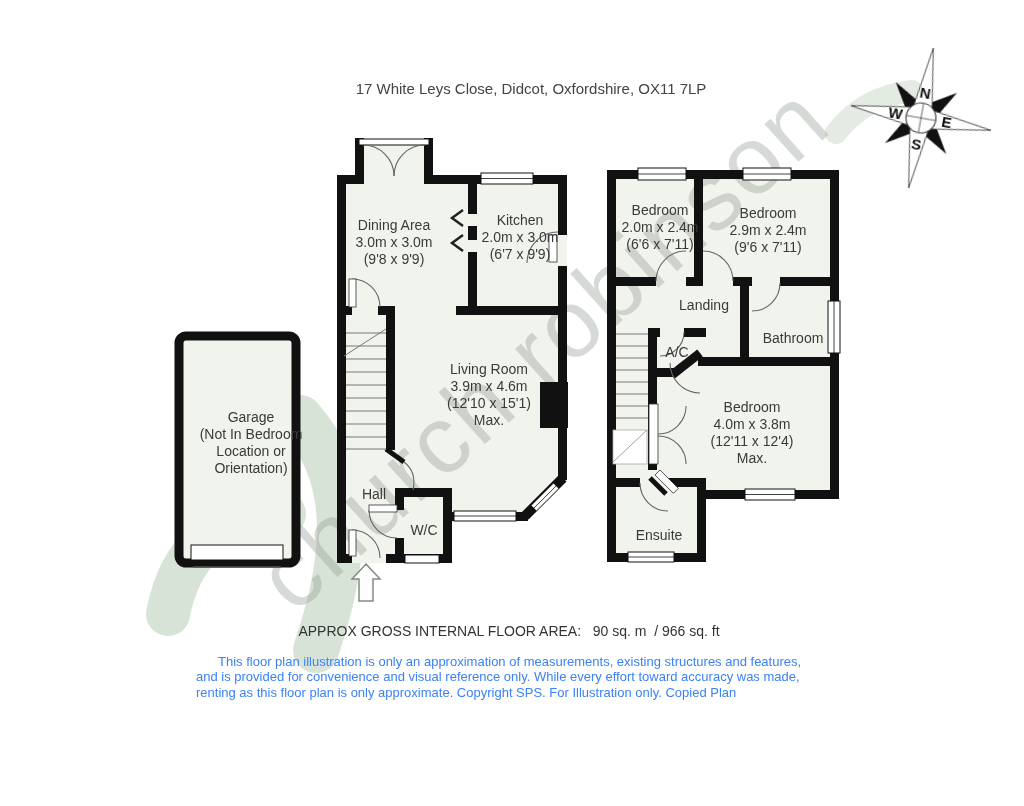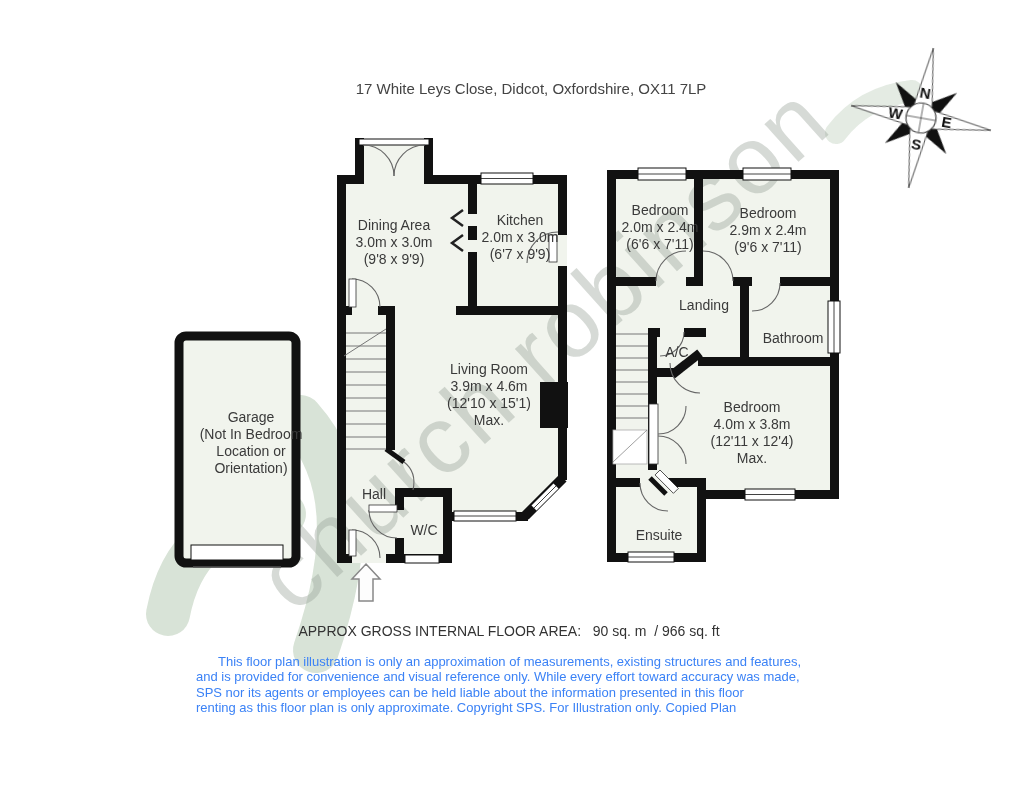--- a/index.html
+++ b/index.html
@@ -285,17 +285,16 @@
 
 <div class="lbl" style="left:659px;top:527px;">
   <div>Ensuite</div>
 </div>
 
 <div class="area-line" style="left:509px;top:623px;">APPROX GROSS INTERNAL FLOOR AREA:   90 sq. m  / 966 sq. ft</div>
 
 <div class="disclaimer" style="left:196px;top:654px;width:690px;">
   <div class="dline first">This floor plan illustration is only an approximation of measurements, existing structures and features,</div>
   <div class="dline">and is provided for convenience and visual reference only. While every effort toward accuracy was made,</div>
-  <div class="dline">SPS nor its agents or employees can be held liable about the information presented in this floor</div>
   <div class="dline">renting as this floor plan is only approximate. Copyright SPS. For Illustration only. Copied Plan</div>
 </div>
 
 </div>
 
 </body></html>

